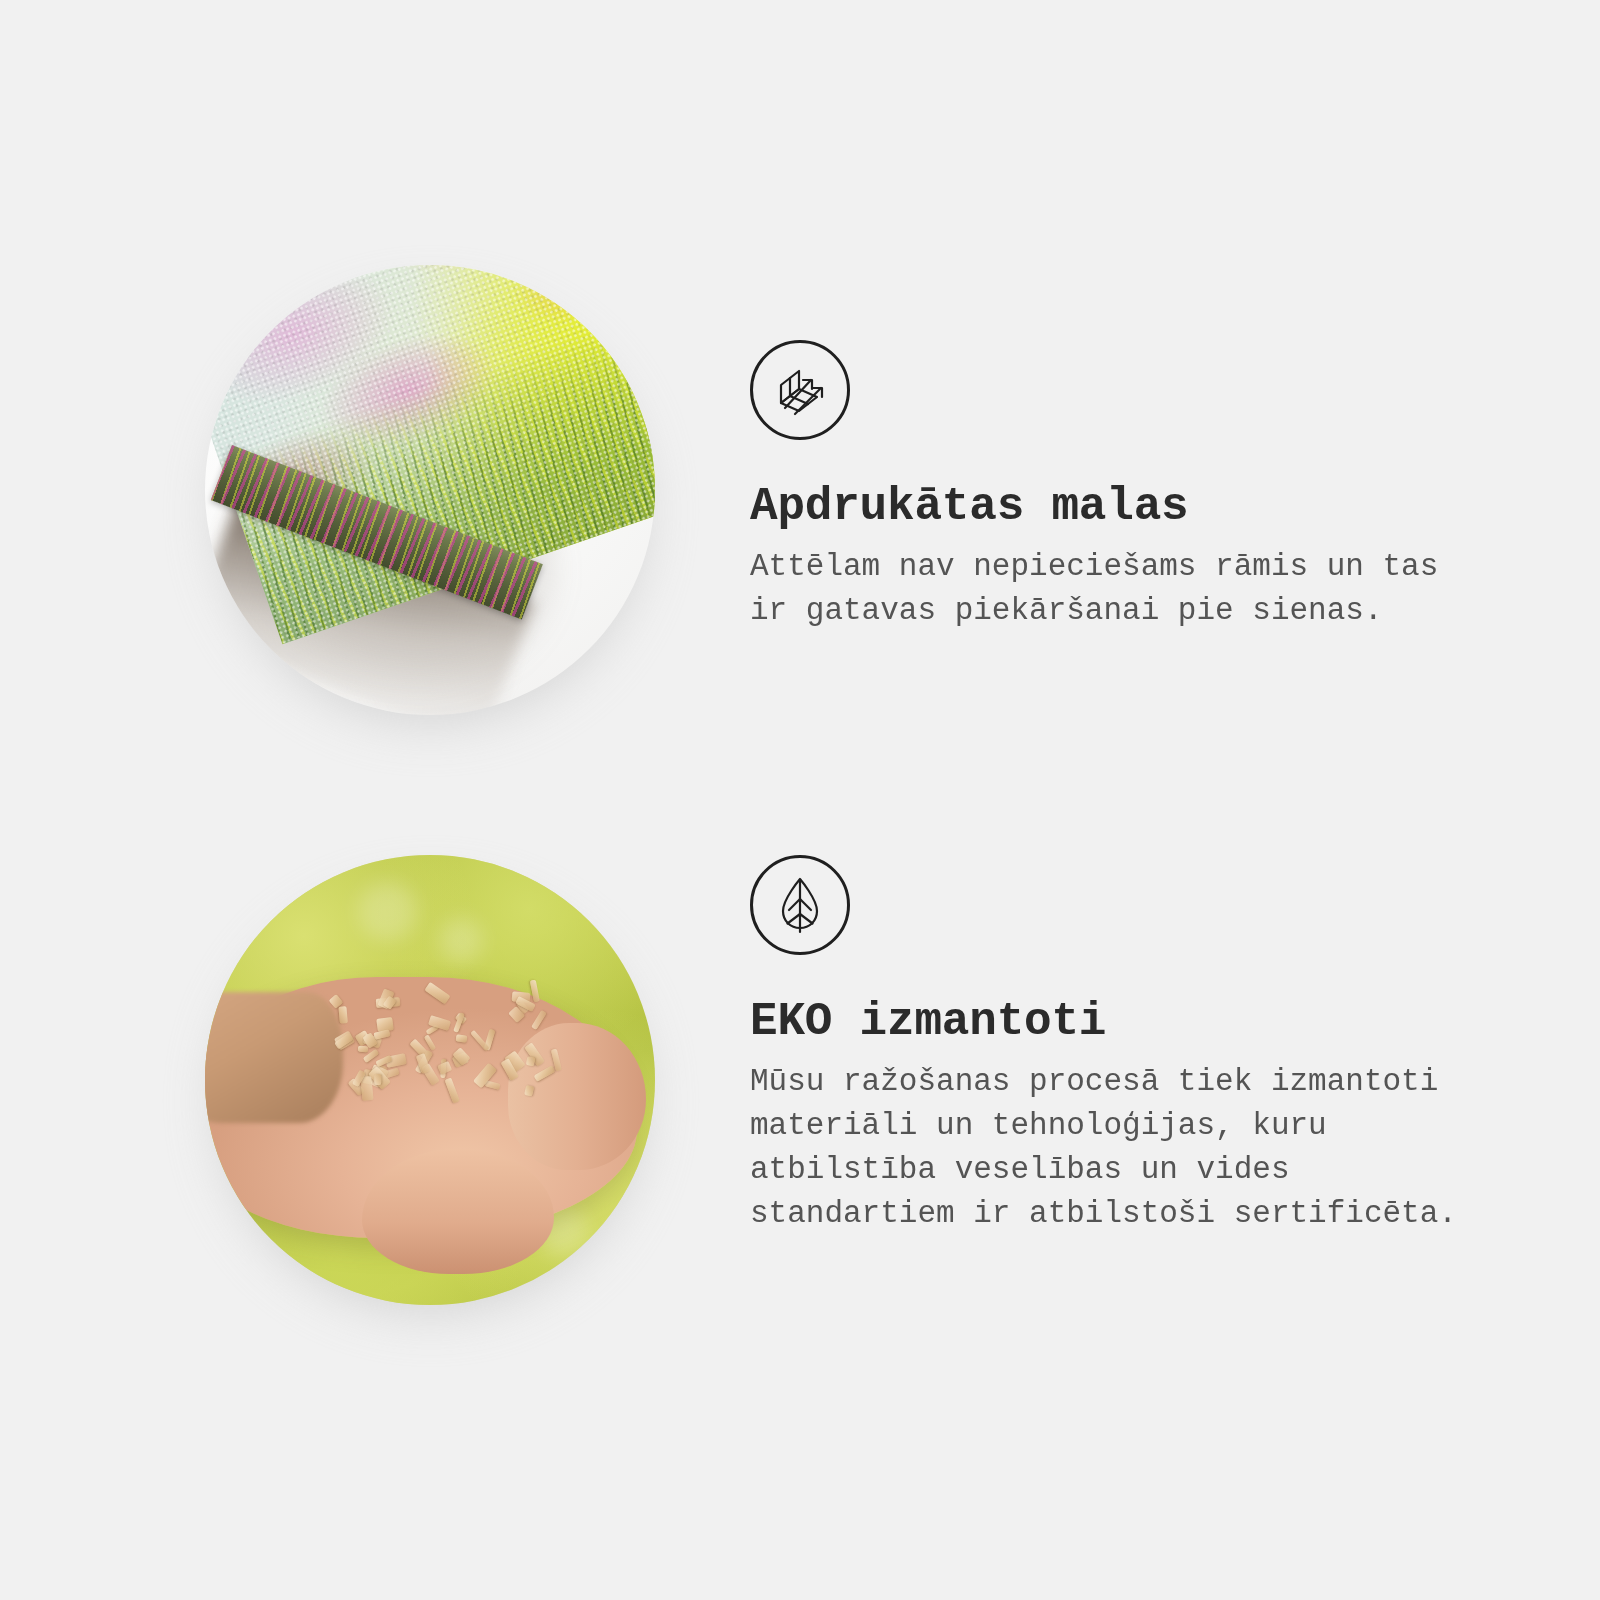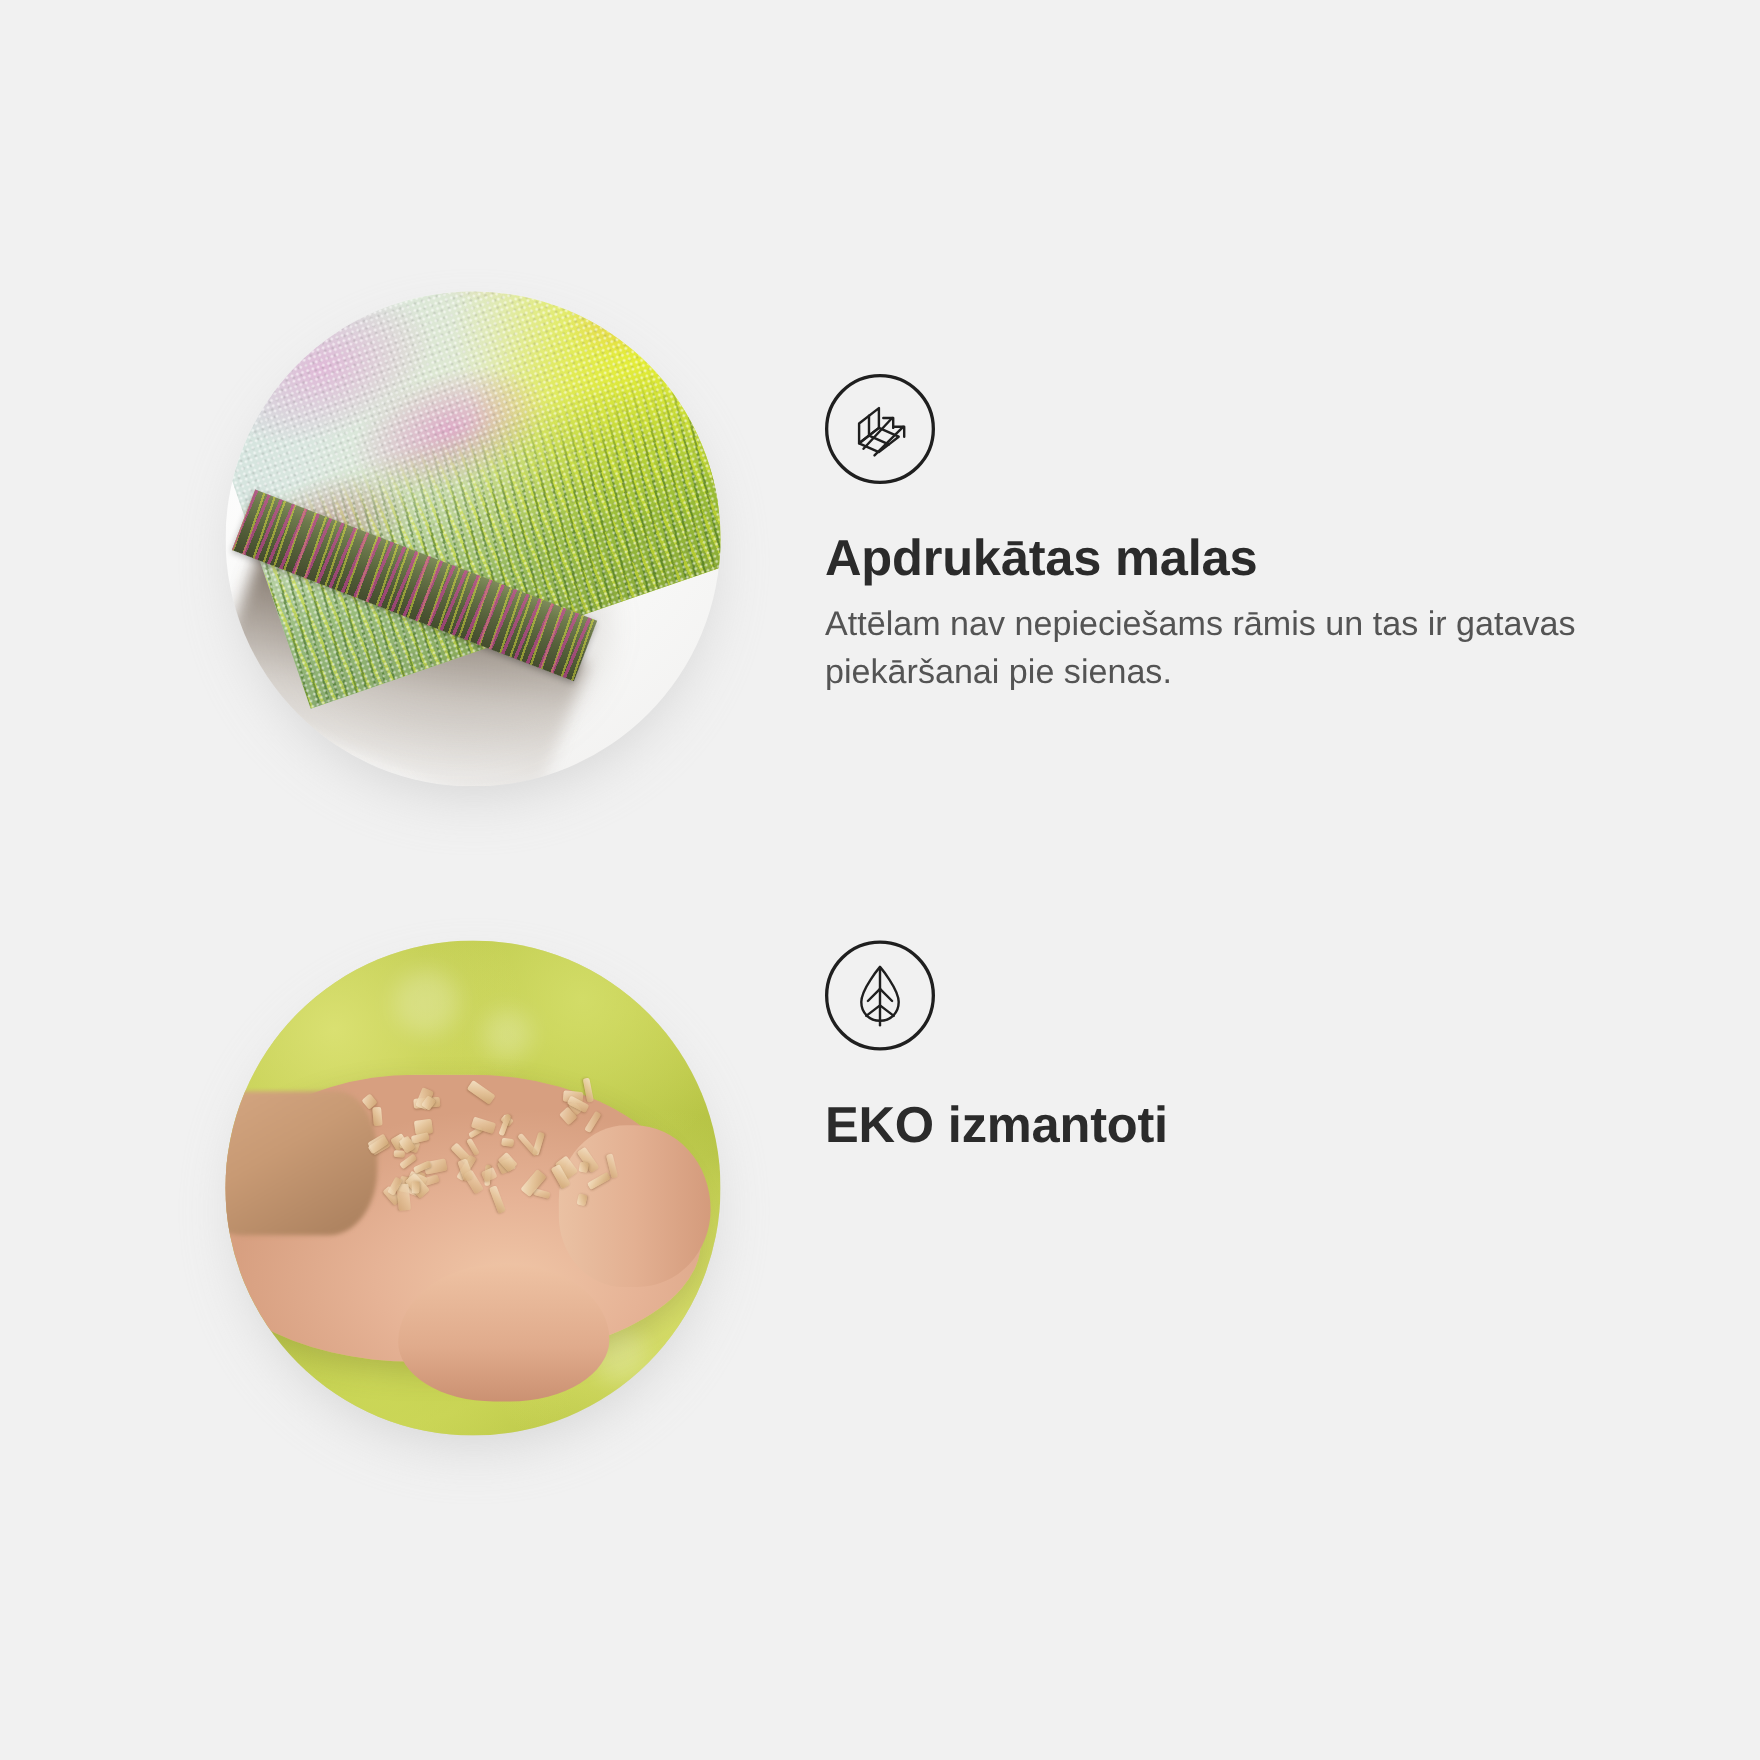--- a/index.html
+++ b/index.html
@@ -12,20 +12,21 @@
     background: #f1f1f1;
     font-family: "Liberation Sans", sans-serif;
     overflow: hidden;
     position: relative;
   }
 
   .page {
     position: relative;
     width: 1600px;
     height: 1600px;
+    font-family: Liberation Mono, monospace;
   }
 
   
   .feature {
     position: absolute;
     left: 0;
     width: 1600px;
   }
   #feature-0 { top: 255px; }
   #feature-1 { top: 845px; }
@@ -404,16 +405,17 @@
             <path d="M31 5 C31 5 48 25 48 37 C48 47 40.5 54 31 54 C21.5 54 14 47 14 37 C14 25 31 5 31 5 Z"></path>
             <path d="M31 6 L31 58"></path>
             <path d="M31 25 L20 36"></path>
             <path d="M31 25 L42 36"></path>
             <path d="M31 40 L18.5 49.5"></path>
             <path d="M31 40 L43.5 49.5"></path>
           </g>
         </svg>
       </div>
       <h2 class="feature-title">EKO izmantoti</h2>
+      <p class="feature-desc">Mūsu ražošanas procesā tiek izmantoti materiāli un tehnoloģijas, kuru atbilstība veselības un vides standartiem ir atbilstoši sertificēta.</p>
     </div>
   </div>
 
 </div>
 
 </body></html>

